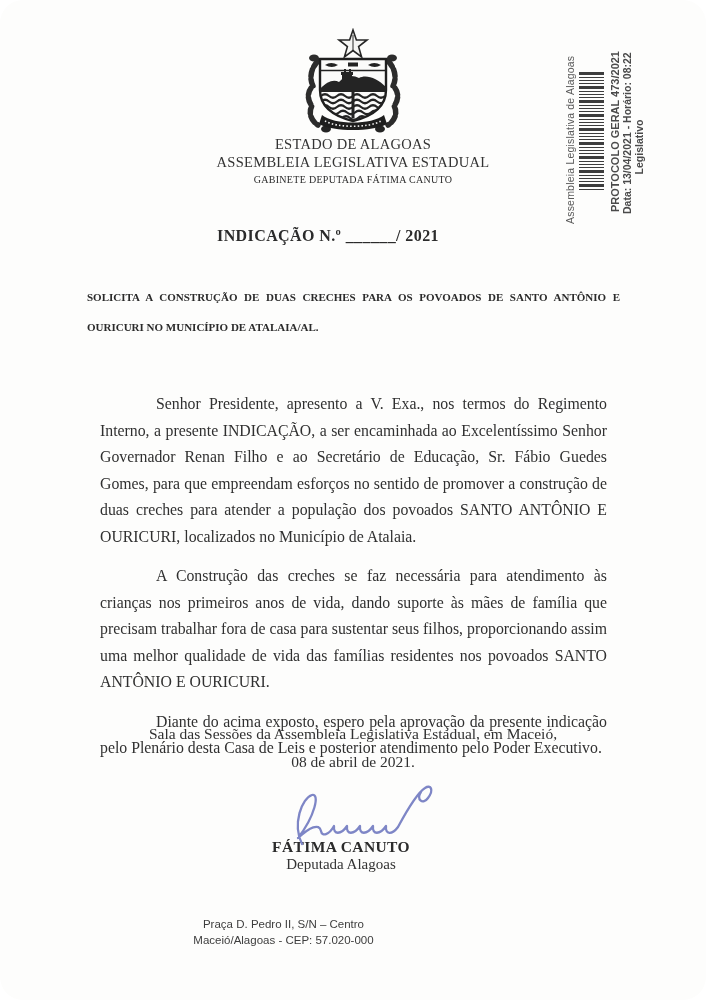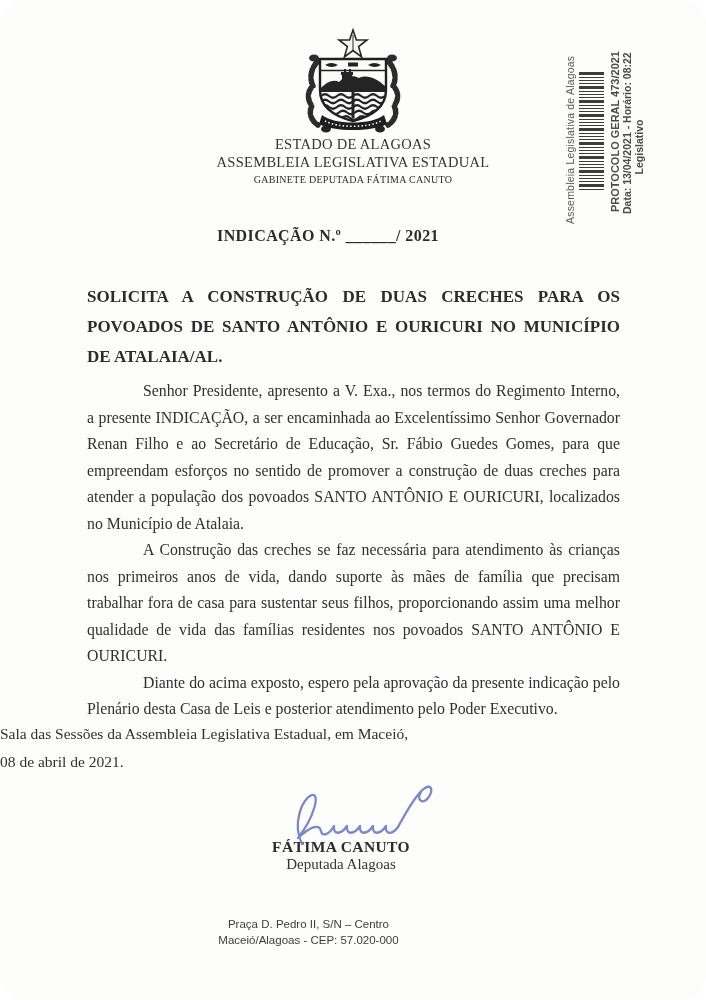--- a/index.html
+++ b/index.html
@@ -48,40 +48,40 @@
   .stamp-protocol{font-size:11px;font-weight:bold;margin-left:20px;white-space:nowrap;color:#4a4a4a;}
   .stamp-date{font-size:10.5px;font-weight:bold;margin-left:18px;white-space:nowrap;color:#4a4a4a;}
   .stamp-sector{font-size:10.5px;font-weight:bold;text-align:center;width:170px;color:#4a4a4a;}
 
   
   .doc-title{position:absolute;top:227px;left:0;width:656px;text-align:center;
     font-weight:bold;font-size:16px;letter-spacing:.4px;color:#2b2b2b;}
 
   
   .subject{position:absolute;top:282px;left:87px;width:533px;
-    font-weight:bold;font-size:17px;line-height:30px;text-align:justify;color:#2b2b2b;}
+    font-weight:bold;font-size:11px;line-height:30px;text-align:justify;color:#2b2b2b;}
 
   
   .body-text{position:absolute;top:378px;left:87px;width:533px;
     font-size:15.8px;line-height:26.5px;text-align:justify;color:#303030;}
-  .body-text p{margin:0;text-indent:56px;}
+  .body-text p{margin:13px;text-indent:56px;}
 
   
-  .closing{position:absolute;top:720px;left:0;width:706px;
+  .closing{position:absolute;top:720px;left:0;width:706px;text-align:center;
     font-size:15.5px;line-height:28px;color:#303030;}
 
   
   .sig-block{position:absolute;top:782px;left:0;width:682px;text-align:center;}
   .sig-scribble{display:block;margin:0 auto -22px auto;position:relative;left:22px;}
   .sig-name{font-weight:bold;font-size:15.5px;letter-spacing:.4px;color:#2b2b2b;}
   .sig-role{font-size:15px;color:#333;}
 
   
   .footer{position:absolute;top:916px;left:0;width:567px;text-align:center;
-    font-family:"Liberation Sans", sans-serif;font-size:11.5px;line-height:16px;color:#3d3d3d;padding-left:25px;}
+    font-family:"Liberation Sans", sans-serif;font-size:11.5px;line-height:16px;color:#3d3d3d;}
 </style>
 </head>
 <body>
 
 <div class="page">
 
   <svg class="coa" width="122" height="106" viewBox="0 0 122 106">
     <defs>
       <clipPath id="shieldClip">
         <path d="M28 31 H94 V62 C94 78 81 88 61 93 C41 88 28 78 28 62 Z"></path>

